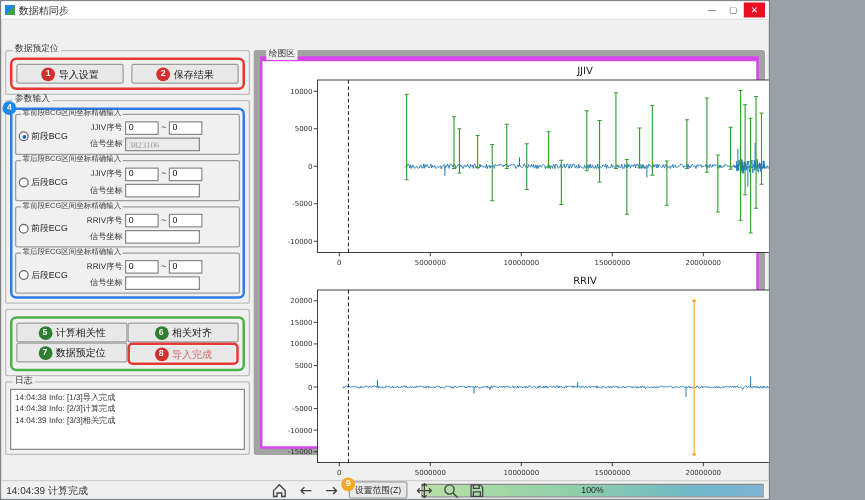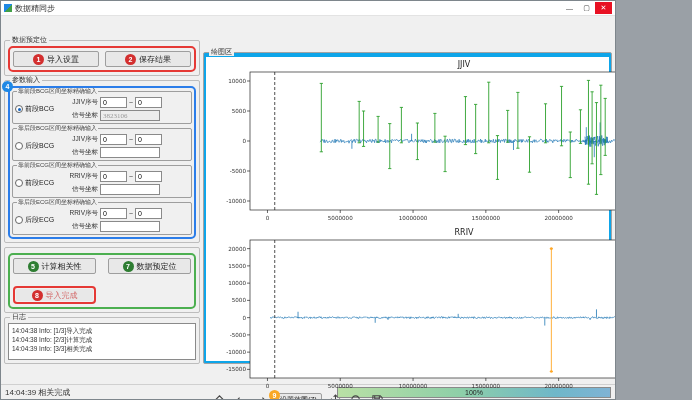--- a/index.html
+++ b/index.html
@@ -50,31 +50,31 @@
   .radio-label { font-size:7px; color:#222; white-space:nowrap; }
   .sec-rows { flex:1; display:flex; flex-direction:column; gap:2px; }
   .sec-row { display:flex; align-items:center; gap:2px; }
   .fld-label { width:34px; font-size:6.5px; color:#333; text-align:right; flex:none; white-space:nowrap; }
   .spin { width:27px; height:11px; border:1px solid #8a8a8a; background:#fff; font-size:7px; padding:0 2px; font-family:inherit; }
   .tilde { font-size:7px; color:#333; }
   .coord { width:60px; height:11px; border:1px solid #8a8a8a; background:#fff; font-size:7px; padding:0 2px; font-family:inherit; }
   .coord.disabled { background:#ececec; color:#9a9a9a;font-family:Liberation Serif, serif; }
 
   
-  .actions-grid { display:grid; grid-template-columns:1fr 1fr; gap:12px; padding:3px; }
+  .actions-grid { display:grid; grid-template-columns:1fr 1fr; gap:0; padding:3px; }
   .hl-red-thin { border:2px solid #e53935; border-radius:4px; padding:1px; }
   .hl-red-thin .btn { border:none; height:12px; width:100%; }
 
   
   .log-gb { flex:1; display:flex; flex-direction:column; }
   .log-box { flex:1; border:1px solid #8a8a8a; background:#fff; padding:2px 3px; overflow:hidden; }
   .log-line { font-size:6.5px; color:#333; line-height:9px; white-space:nowrap; }
 
   
-  .plot-group { flex:1; position:relative; border:1px solid #a3a3a3; border-radius:2px; margin-top:16px; padding:4px 2px 2px 2px; background:#0ea5e9; min-width:0; }
+  .plot-group { flex:1; position:relative; border:5px solid #a3a3a3; border-radius:2px; margin-top:4px; padding:4px 2px 2px 2px; background:#d946ef; min-width:0; }
   .charts { background:#fff; height:100%; display:flex; flex-direction:column; }
   .charts svg { display:block; flex:none; }
   svg text { font-family:"DejaVu Sans","Liberation Sans",sans-serif; }
 
   .mpl-toolbar { height:18px; display:flex; align-items:center; gap:7px; padding-left:6px; position:relative; }
   .tool-icon { width:14px; height:14px; display:flex; align-items:center; justify-content:center; cursor:default; }
   .set-range-wrap { position:relative; display:flex; align-items:center; }
   .set-range-btn { height:14px; font-size:7px; padding:0 4px; }
   .set-range-wrap .badge { position:absolute; left:-6px; top:-3px; }
 
@@ -211,20 +211,24 @@
           </div>
 
         </div>
       </div>
 
       <div class="groupbox">
         <div class="hl-green actions-grid">
           <button class="btn">
             <span class="badge green">5</span>
             <span class="lbl">计算相关性</span>
+          </button>
+          <button class="btn">
+            <span class="badge green">6</span>
+            <span class="lbl">相关对齐</span>
           </button>
           <button class="btn">
             <span class="badge green">7</span>
             <span class="lbl">数据预定位</span>
           </button>
           <span class="hl-red-thin">
             <button class="btn save-disabled">
               <span class="badge red">8</span>
               <span class="lbl">导入完成</span>
             </button>
@@ -461,19 +465,19 @@
                 <path d="M2 2 H10 L12 4 V12 H2 Z M4 2 V5 H9 V2 M4 8 H10 V12 H4 Z"></path>
               </svg>
           </span>
         </div>
       </div>
     </div>
 
   </div>
 
   <div class="statusbar">
-    <span class="status-msg">14:04:39 相关完成</span>
+    <span class="status-msg">14:04:39 计算完成</span>
     <div class="progress">
       <span>100%</span>
     </div>
   </div>
 
 </div>
 
 </body></html>

